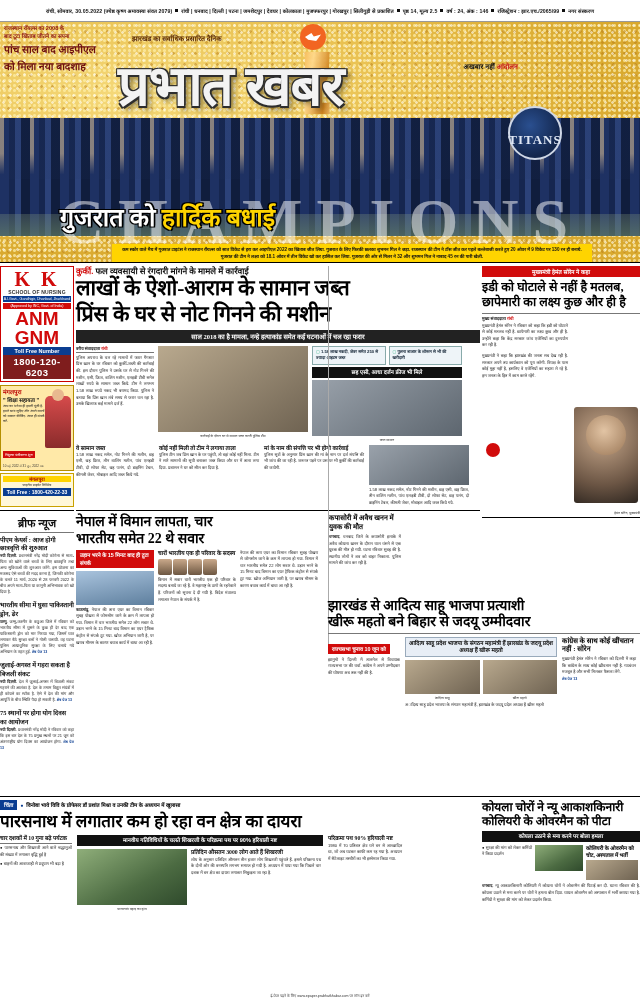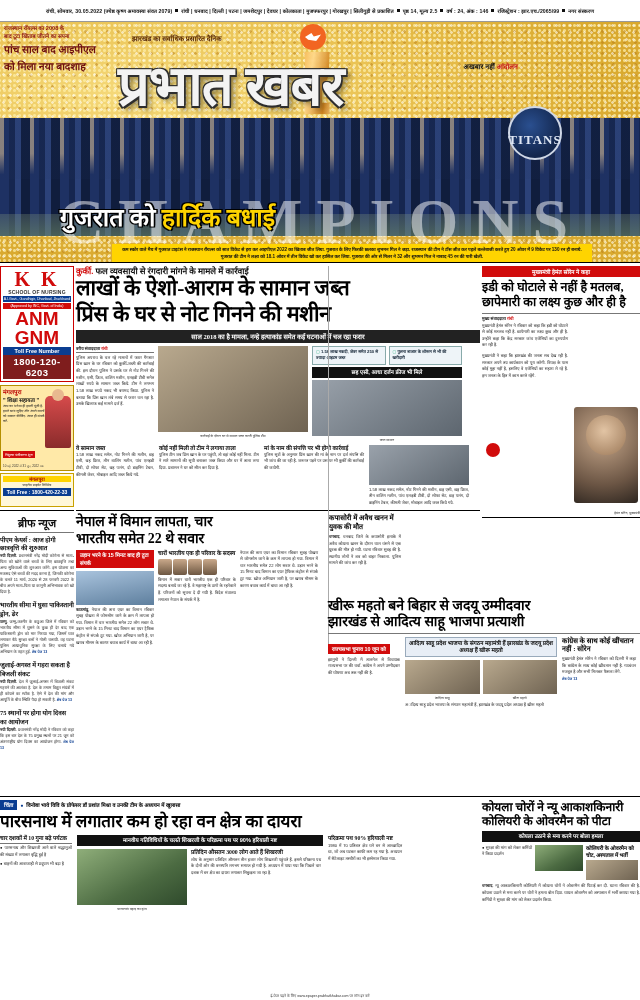--- a/index.html
+++ b/index.html
@@ -454,22 +454,22 @@
       <div class="body-text" style="width:86px;">मुख्यमंत्री हेमंत सोरेन ने रविवार को कहा कि इडी को घोटाले से कोई मतलब नहीं है. छापेमारी का लक्ष्य कुछ और ही है. उन्होंने कहा कि केंद्र सरकार जांच एजेंसियों का दुरुपयोग कर रही है.</div>
       <div class="cm-photo"></div>
       <div class="redblob"></div>
       <div class="body-text" style="width:86px;margin-top:4px;">मुख्यमंत्री ने कहा कि झारखंड की जनता सब देख रही है. सरकार अपने तय कार्यकाल को पूरा करेगी. विपक्ष के पास कोई मुद्दा नहीं है, इसलिए वे एजेंसियों का सहारा ले रहे हैं. हम जनता के हित में काम करते रहेंगे.</div>
     </div>
     <div class="photo-cap" style="text-align:right;">हेमंत सोरेन, मुख्यमंत्री</div>
     <div class="rule" style="margin-top:2px;"></div>
   </div>
 
   <div style="position:absolute;left:328px;top:598px;width:312px;">
+    <div class="head-l">झारखंड से आदित्य साहू भाजपा प्रत्याशी</div>
     <div class="head-l">खीरू महतो बने बिहार से जदयू उम्मीदवार</div>
-    <div class="head-l">झारखंड से आदित्य साहू भाजपा प्रत्याशी</div>
     <div class="rule-thin" style="margin:3px 0;"></div>
 
     <div class="flex" style="gap:5px;">
       <div style="width:72px;">
         <div class="redlabel">राज्यसभा चुनाव 10 जून को</div>
         <div class="body-text" style="margin-top:2px;">झामुमो ने दिल्ली में तालमेल से विधायक राज्यसभा पर की चर्चा. कांग्रेस ने अपने उम्मीदवार की घोषणा अब तक नहीं की है.</div>
       </div>
 
       <div style="width:152px;">
         <div style="background:#e8eef6;border:.5px solid #9ab;padding:2px;">

